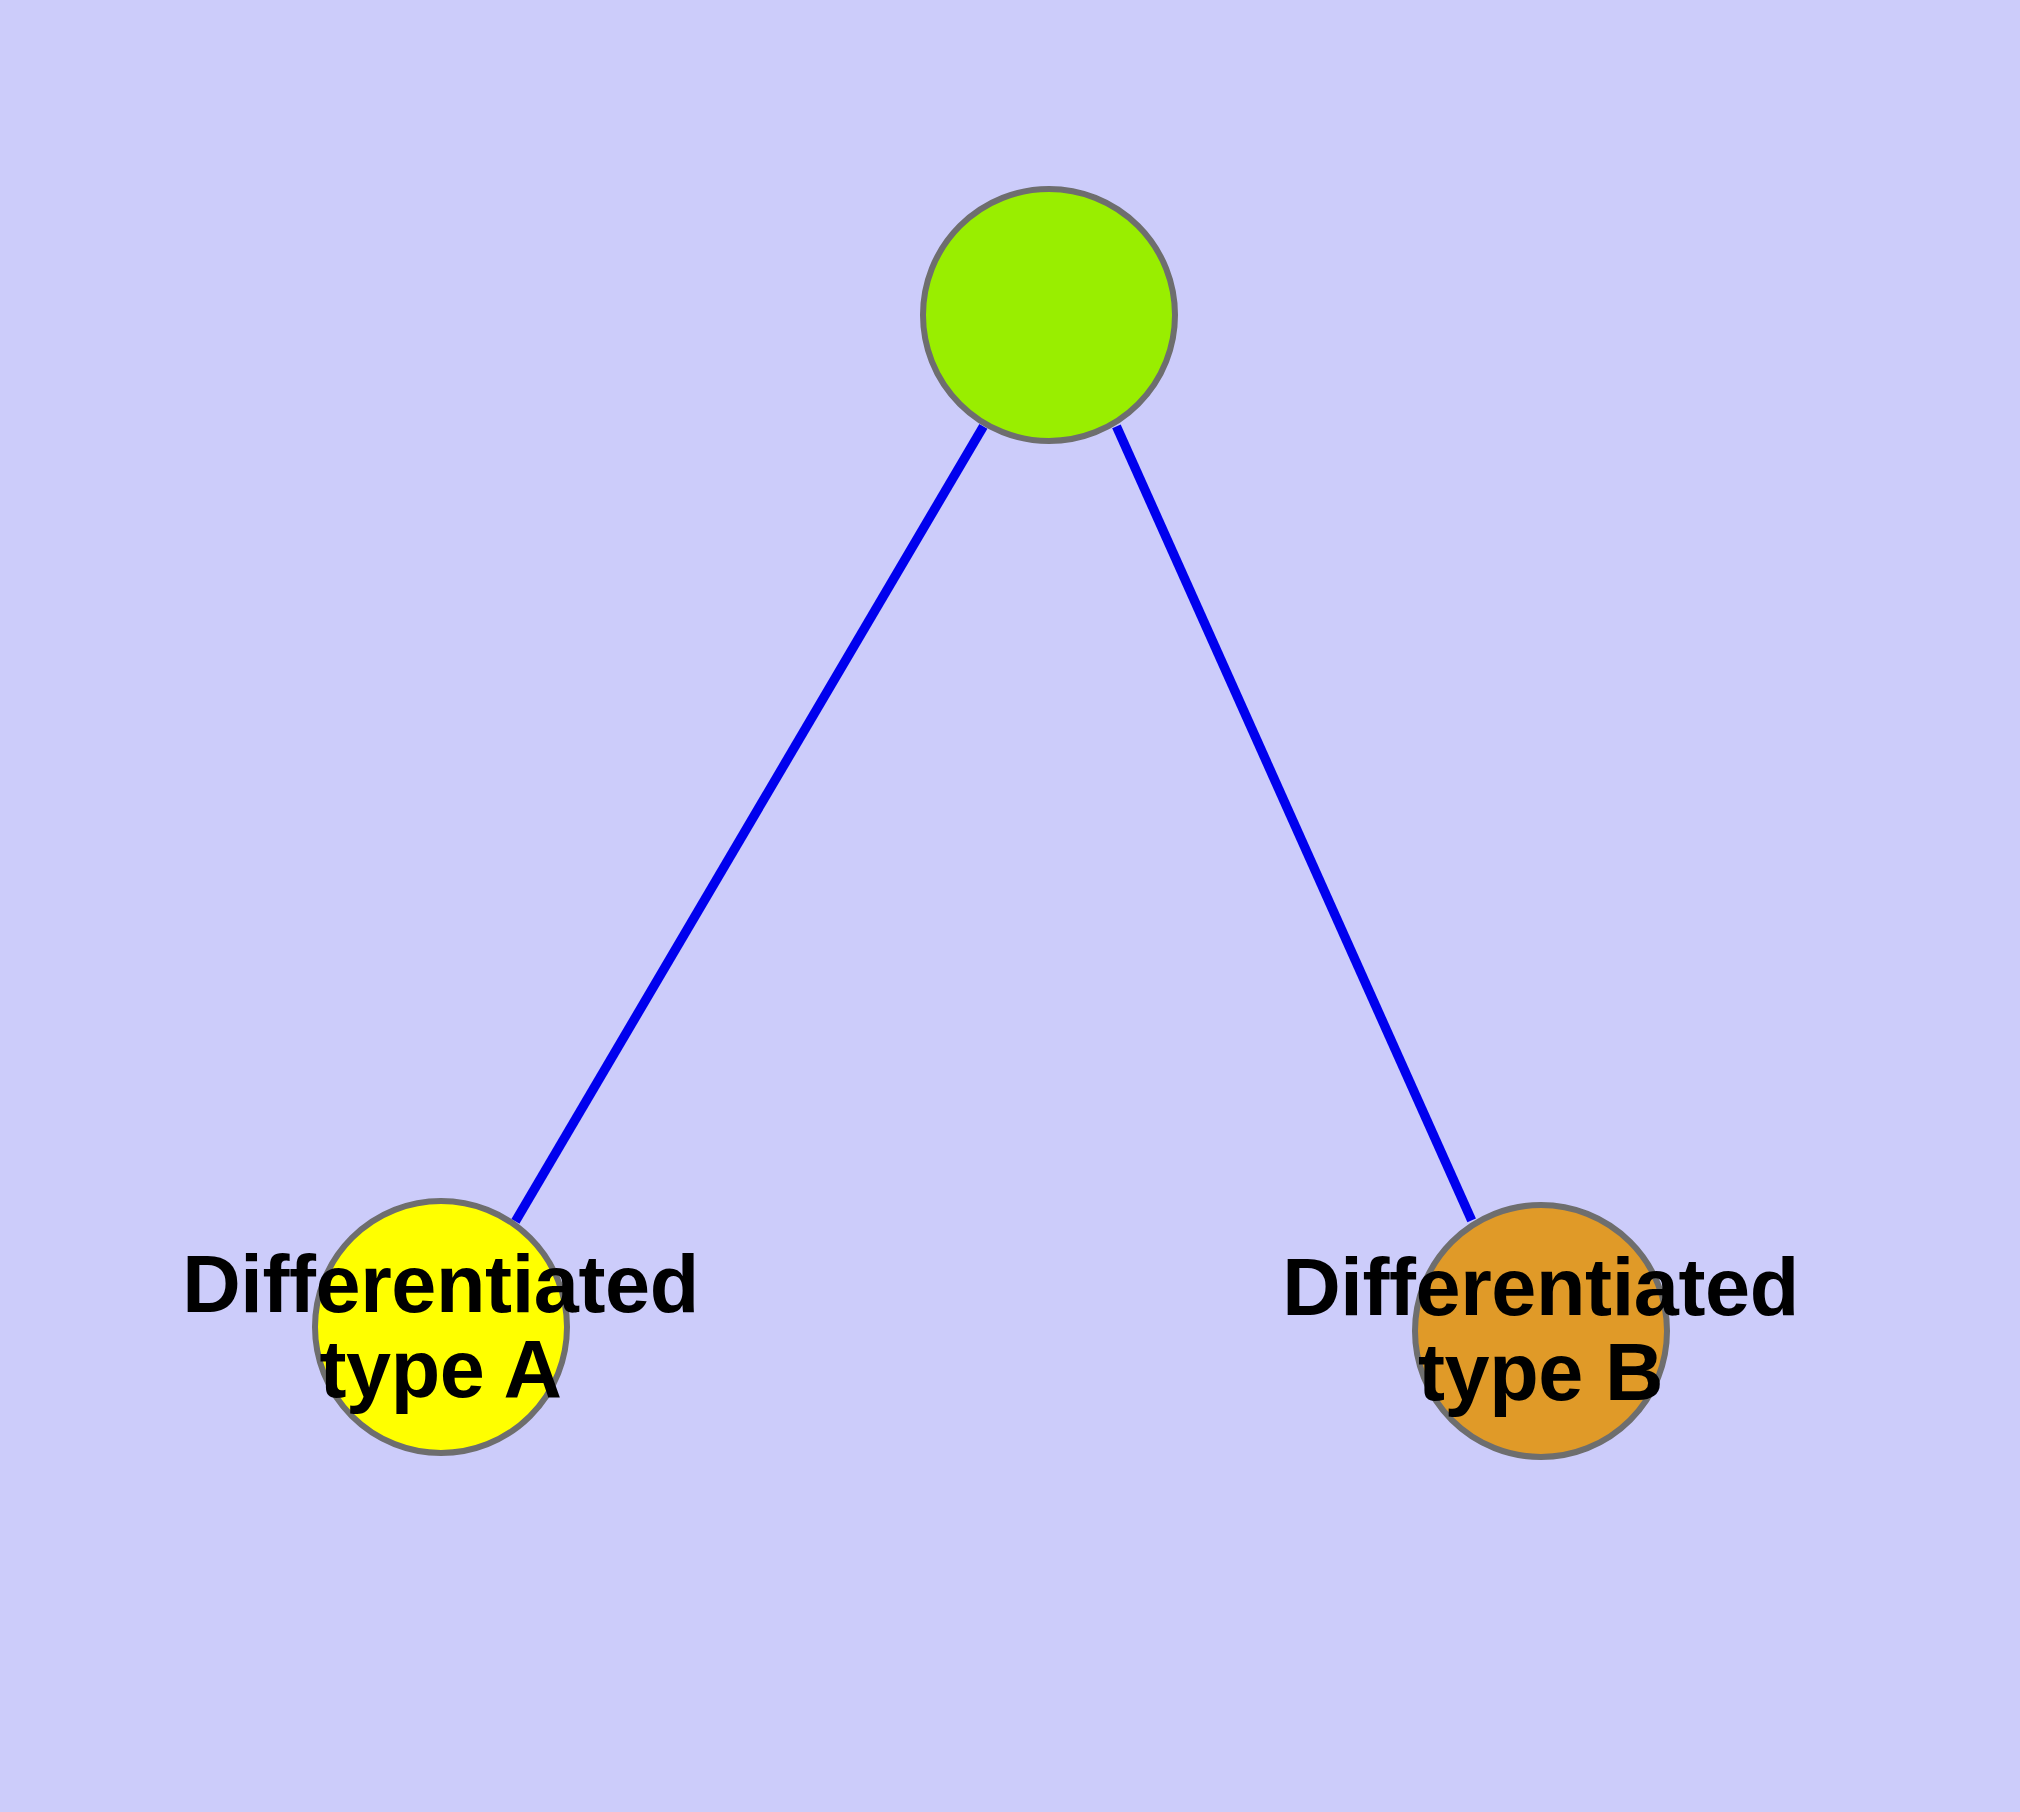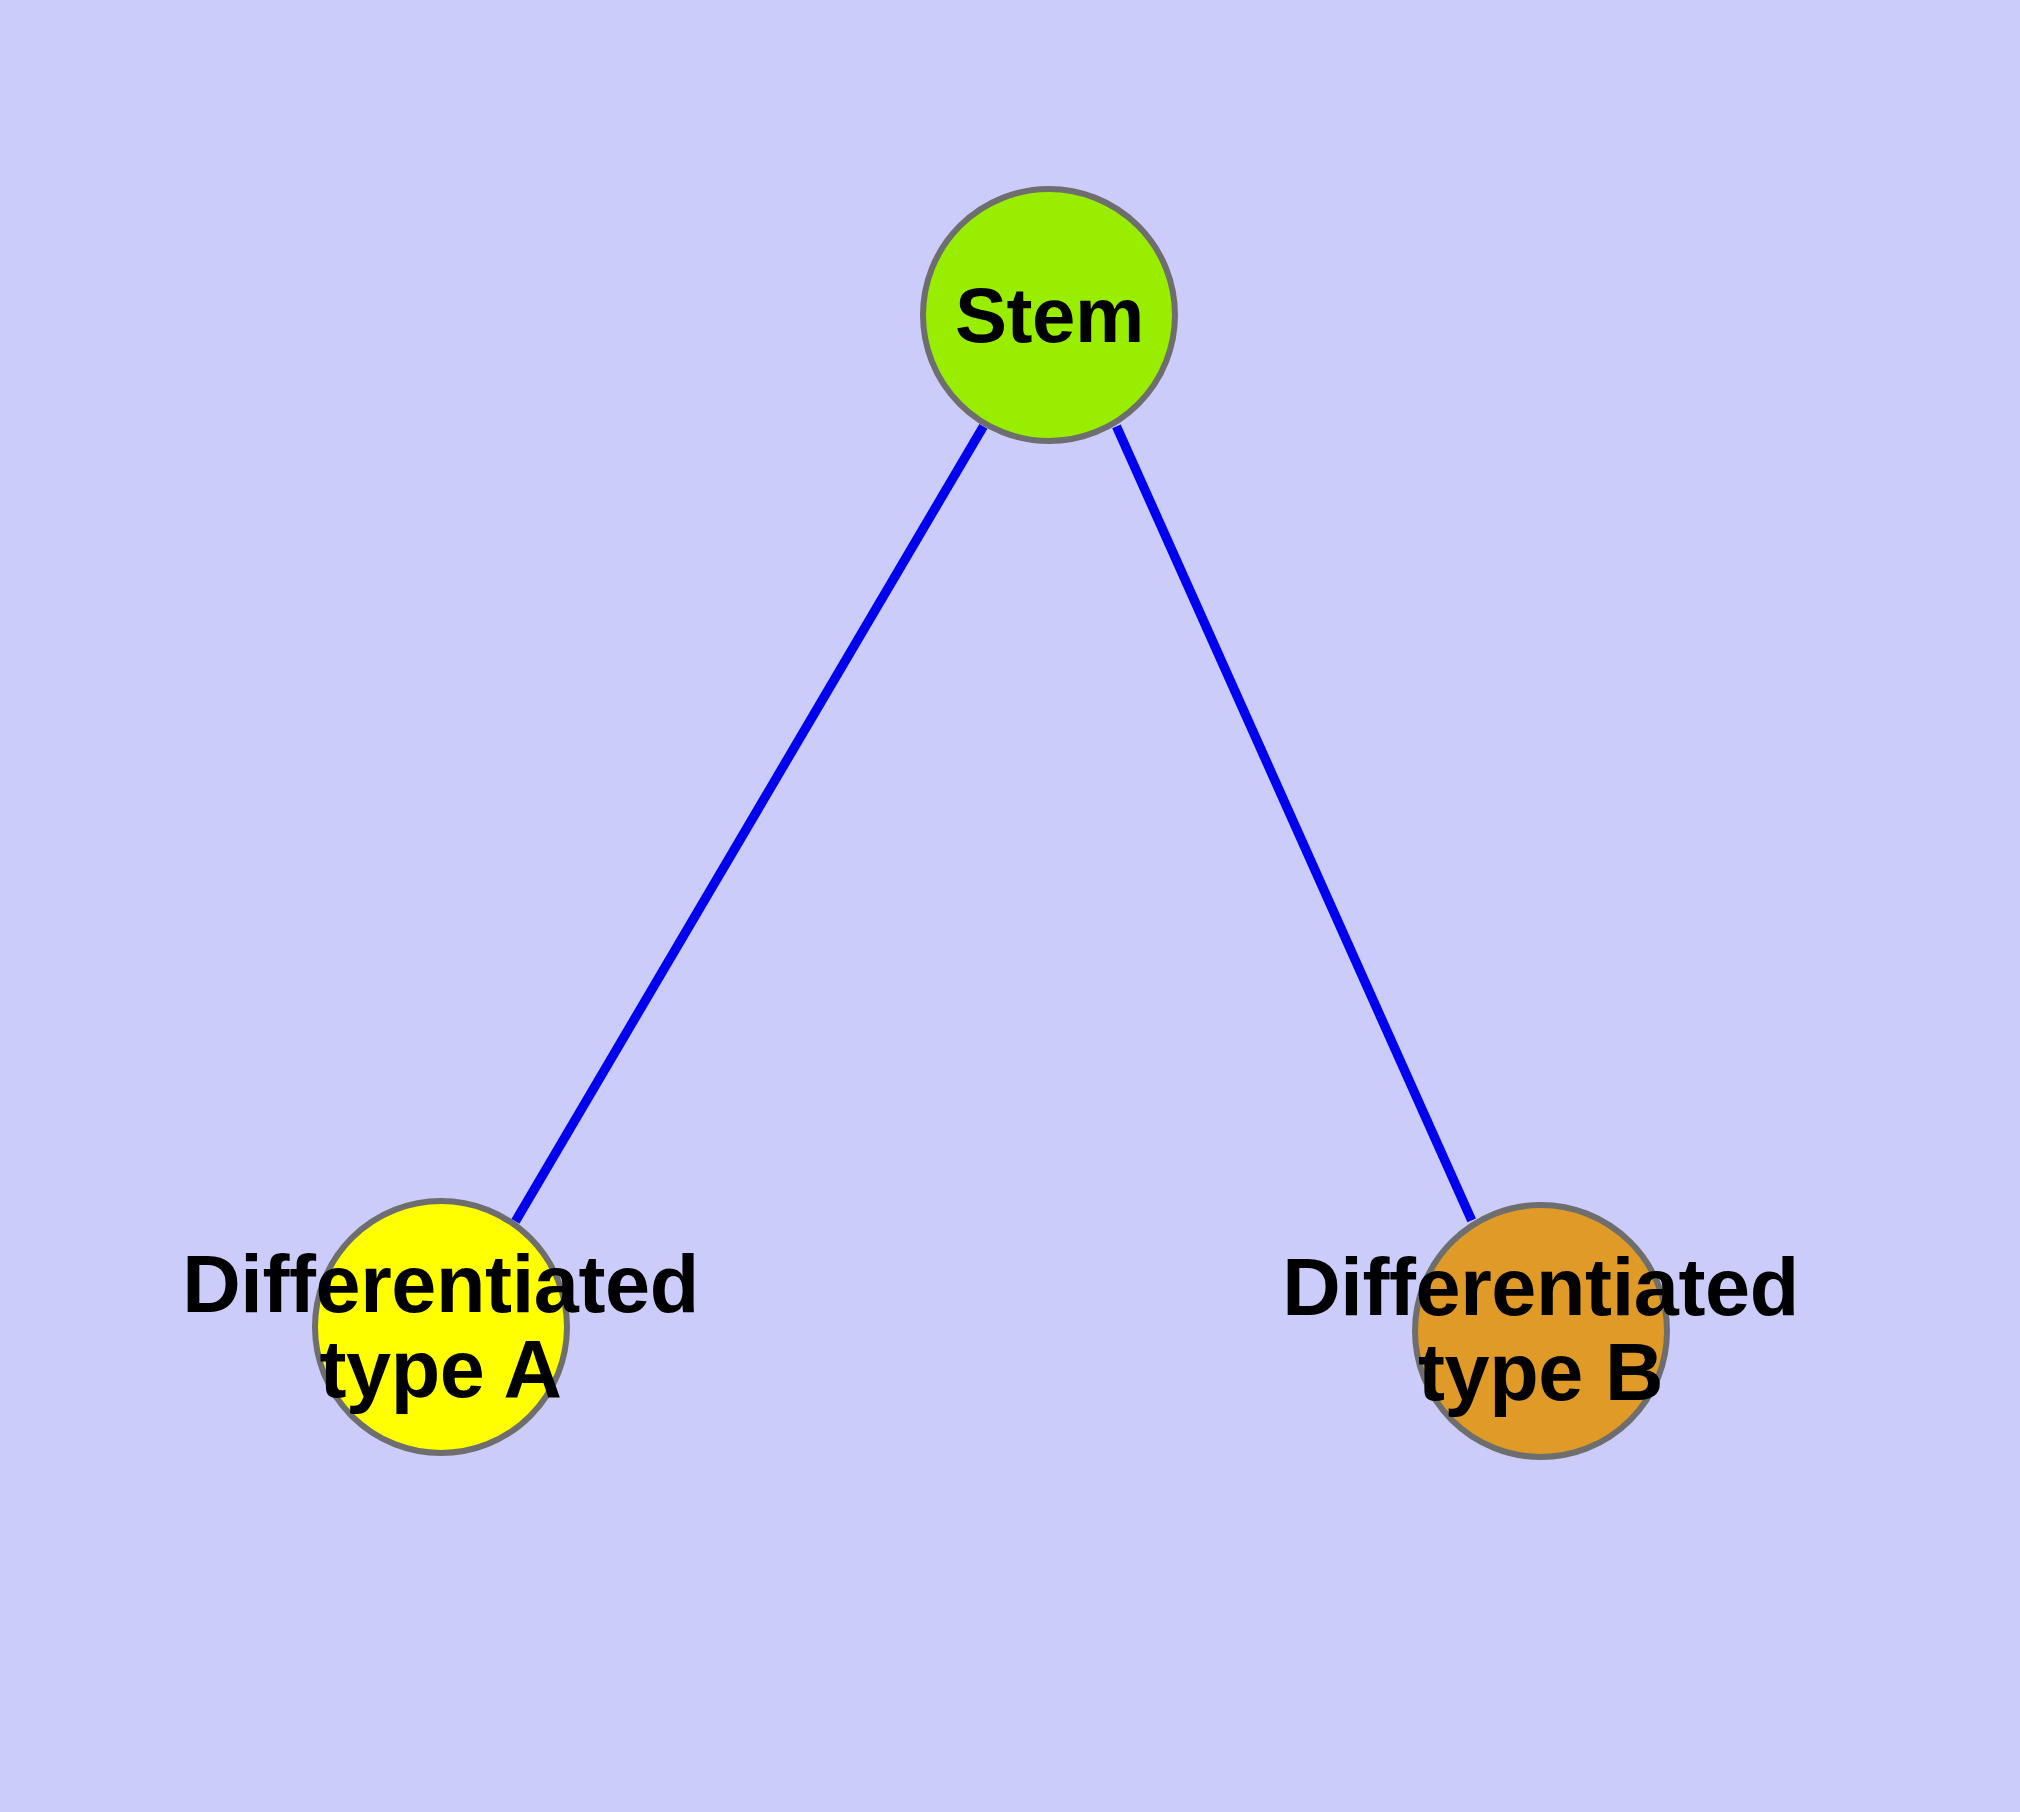--- a/index.html
+++ b/index.html
@@ -51,20 +51,19 @@
 
   <svg id="edges" viewBox="0 0 2384 2138" preserveAspectRatio="none" style="width: 2021px; height: 1812px;">
     <line x1="1160" y1="503" x2="608" y2="1441" stroke="#0000ee" stroke-width="11" stroke-linecap="butt"></line>
     <line x1="1317" y1="503" x2="1736" y2="1440" stroke="#0000ee" stroke-width="11" stroke-linecap="butt"></line>
   </svg>
 
   <div class="node" style="left: 920px; top: 186px; width: 258px; height: 258px; background: rgb(153, 238, 0); border: 6.8px solid rgb(110, 110, 110);"></div>
   <div class="node" style="left: 312px; top: 1198px; width: 258px; height: 258px; background: rgb(255, 255, 0); border: 6.8px solid rgb(110, 110, 110);"></div>
   <div class="node" style="left: 1412px; top: 1202px; width: 258px; height: 258px; background: rgb(224, 154, 40); border: 6.8px solid rgb(110, 110, 110);"></div>
 
-  <div class="node-label" style="font-size: 78px; line-height: 83px; width: 1017px; left: 541px; top: 274px; color: rgb(0, 0, 0);">Stem</div>
   <div class="node-label" style="font-size: 81px; line-height: 85px; width: 1017px; left: -68px; top: 1242px; color: rgb(0, 0, 0);">Differentiated
 type A</div>
   <div class="node-label" style="font-size: 81px; line-height: 85px; width: 1017px; left: 1032px; top: 1245px; color: rgb(0, 0, 0);">Differentiated
 type B</div>
 
 </div>
 
 
 </body></html>

